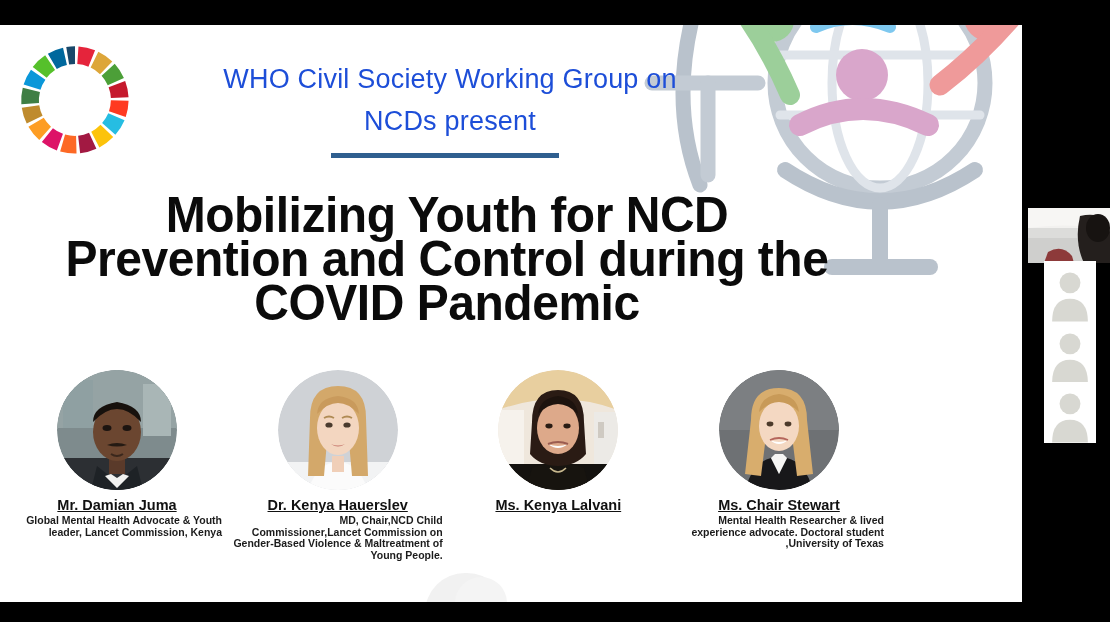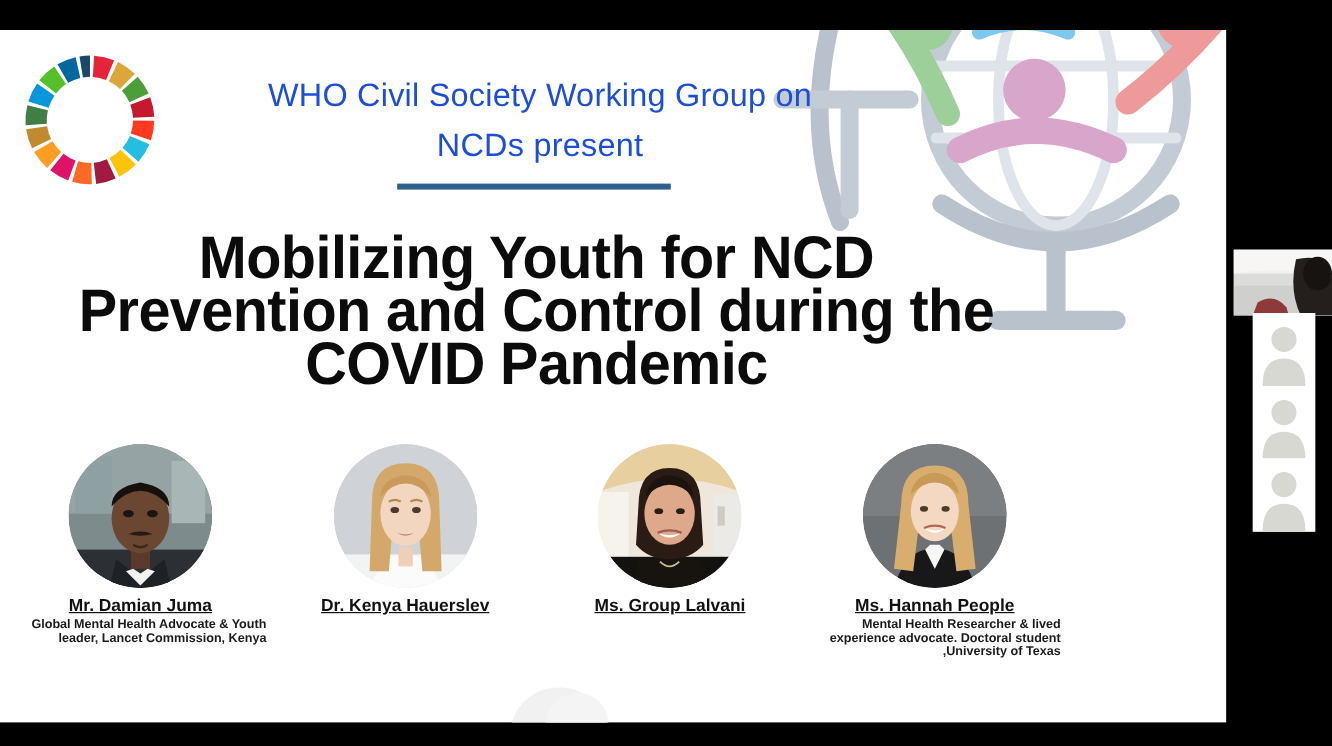--- a/index.html
+++ b/index.html
@@ -269,20 +269,21 @@
               <ellipse cx="51" cy="55" rx="3.6" ry="2.6" fill="#4a3b2e"></ellipse>
               <ellipse cx="69" cy="55" rx="3.6" ry="2.6" fill="#4a3b2e"></ellipse>
               <path d="M46 48 Q51 45 56 48" stroke="#b08b55" stroke-width="1.8" fill="none"></path>
               <path d="M64 48 Q69 45 74 48" stroke="#b08b55" stroke-width="1.8" fill="none"></path>
               <path d="M53 74 Q60 79 67 74 Q60 77 53 74 Z" fill="#c77a6e"></path>
               <rect x="54" y="86" width="12" height="16" fill="#f0cfb8"></rect>
             </g>
           </svg>
         </div>
         <div class="sp-name">Dr. Kenya Hauerslev</div>
+        <div class="sp-role">MD, Chair,NCD Child Commissioner,Lancet Commission on Gender-Based Violence &amp; Maltreatment of Young People.</div>
       </div>
 
       <div class="speaker">
         <div class="portrait">
           <svg viewBox="0 0 120 120">
             <defs>
                 <clipPath id="c3">
                   <circle cx="60" cy="60" r="60"></circle>
                 </clipPath>
               </defs>
@@ -298,21 +299,21 @@
               <ellipse cx="60" cy="58" rx="21" ry="26" fill="#dda98a"></ellipse>
               <path d="M40 44 Q60 24 80 44 Q78 28 60 26 Q42 28 40 44 Z" fill="#1d130e"></path>
               <ellipse cx="51" cy="56" rx="3.6" ry="2.4" fill="#2a1c14"></ellipse>
               <ellipse cx="69" cy="56" rx="3.6" ry="2.4" fill="#2a1c14"></ellipse>
               <path d="M50 74 Q60 82 70 74 Q60 78 50 74 Z" fill="#fdfdfd"></path>
               <path d="M50 74 Q60 70 70 74" stroke="#9b5c50" stroke-width="2" fill="none"></path>
               <path d="M52 98 Q60 106 68 98" stroke="#c9b98f" stroke-width="1.6" fill="none"></path>
             </g>
           </svg>
         </div>
-        <div class="sp-name">Ms. Group Lalvani</div>
+        <div class="sp-name">Ms. Kenya Lalvani</div>
       </div>
 
       <div class="speaker">
         <div class="portrait">
           <svg viewBox="0 0 120 120">
             <defs>
                 <clipPath id="c4">
                   <circle cx="60" cy="60" r="60"></circle>
                 </clipPath>
               </defs>
@@ -324,21 +325,21 @@
               <path d="M32 50 Q32 18 60 18 Q88 18 88 50 L94 104 L78 106 L72 58 L48 58 L42 106 L26 104 Z" fill="#d8ad6d"></path>
               <ellipse cx="60" cy="56" rx="20" ry="25" fill="#f4d8c2"></ellipse>
               <path d="M40 42 Q60 22 80 42 Q78 26 60 24 Q42 26 40 42 Z" fill="#c89a58"></path>
               <ellipse cx="51" cy="54" rx="3.4" ry="2.4" fill="#4c3a2a"></ellipse>
               <ellipse cx="69" cy="54" rx="3.4" ry="2.4" fill="#4c3a2a"></ellipse>
               <path d="M51 70 Q60 78 69 70 Q60 74 51 70 Z" fill="#ffffff"></path>
               <path d="M51 70 Q60 66 69 70" stroke="#b5665c" stroke-width="1.8" fill="none"></path>
             </g>
           </svg>
         </div>
-        <div class="sp-name">Ms. Hannah People</div>
+        <div class="sp-name">Ms. Chair Stewart</div>
         <div class="sp-role">Mental Health Researcher &amp; lived experience advocate. Doctoral student ,University of Texas</div>
       </div>
 
     </div>
   </div>
 
   <div id="video-rail">
 
     <div id="self-view">
       <svg viewBox="0 0 82 55">

